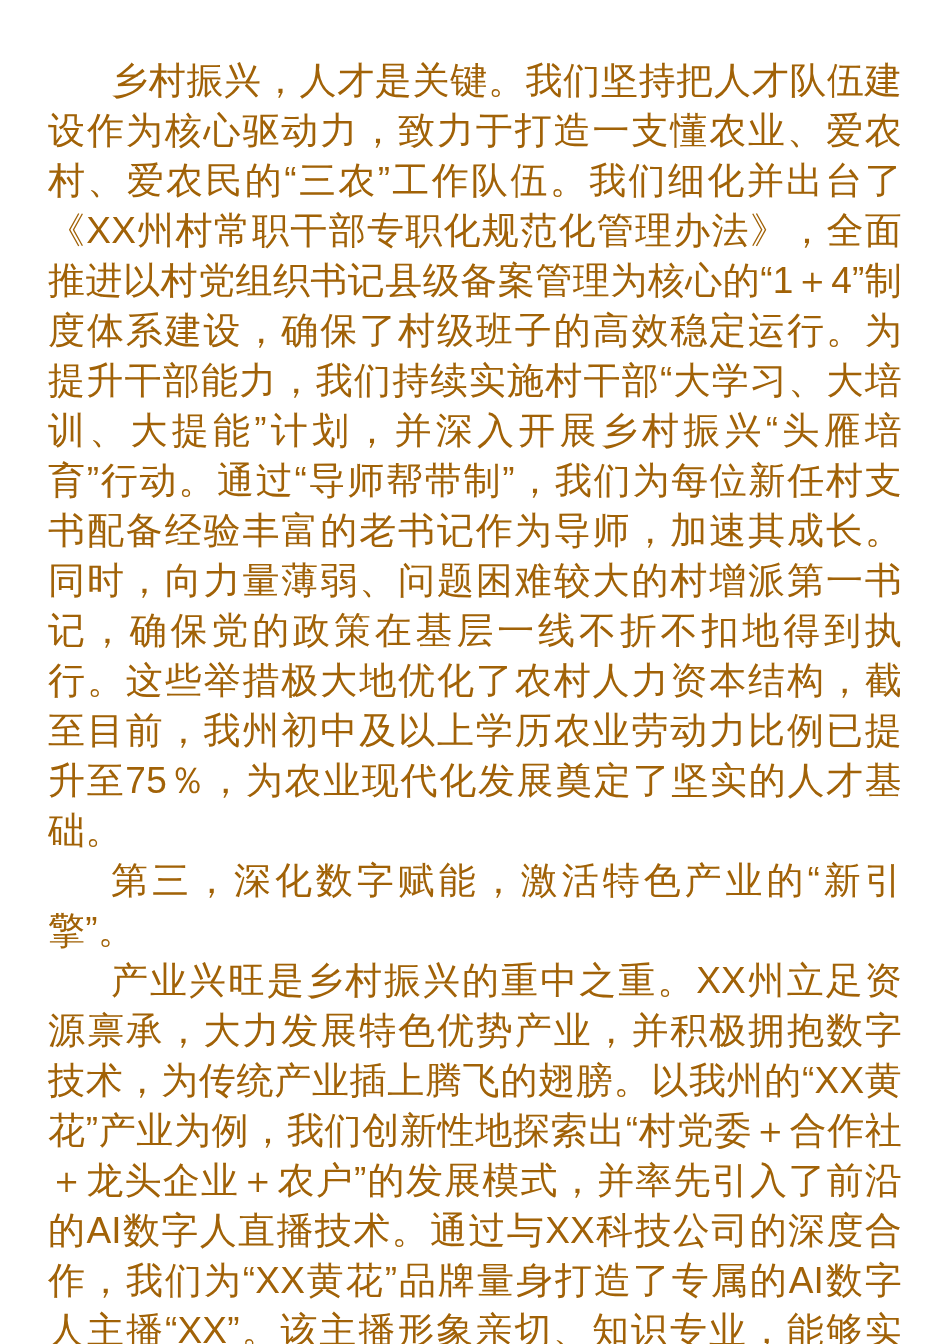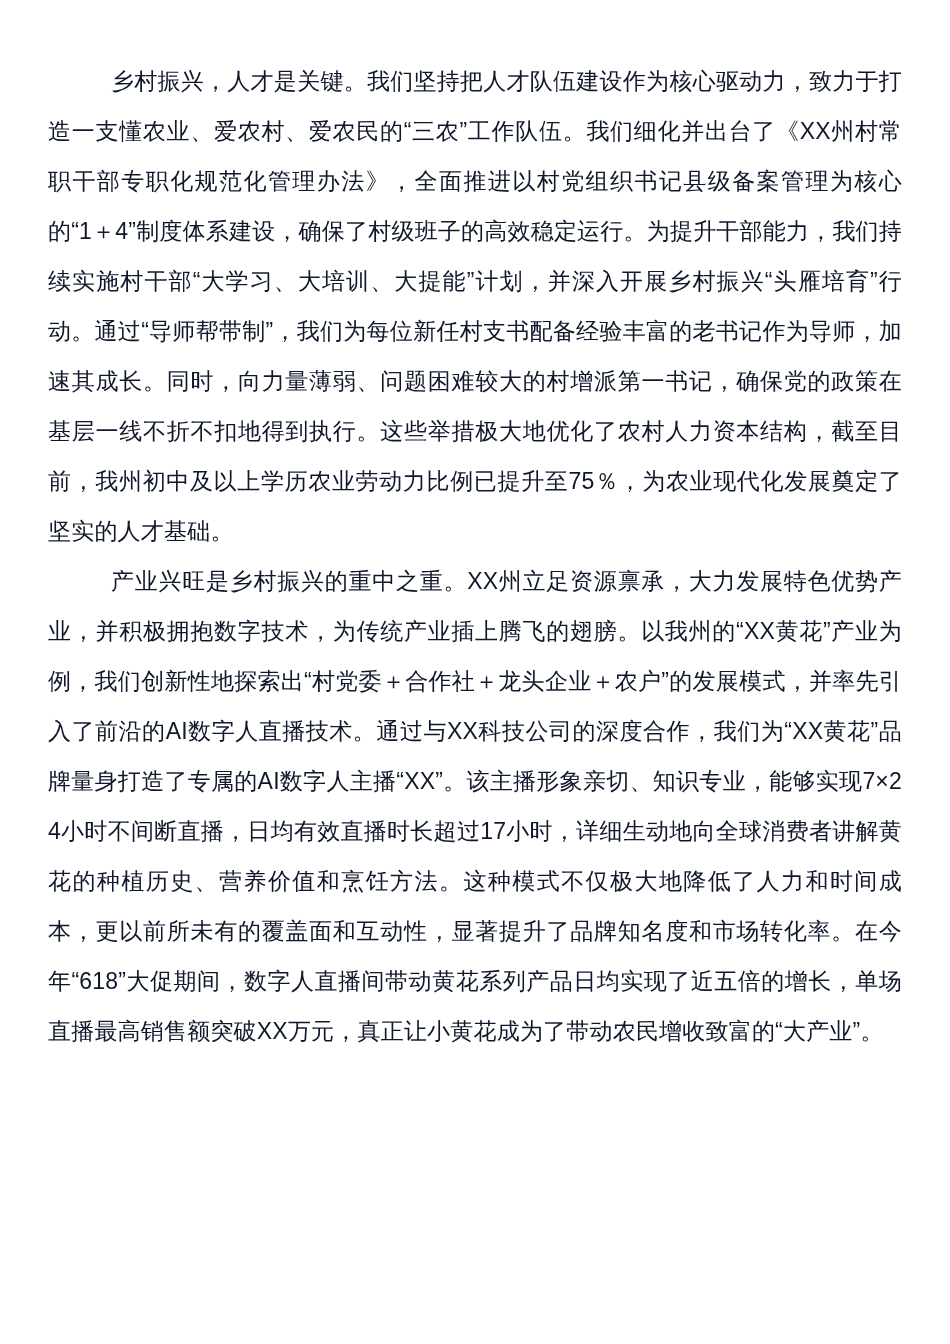--- a/index.html
+++ b/index.html
@@ -20,36 +20,37 @@
     overflow: hidden;
   }
   .doc-body {
     position: absolute;
     left: 48px;
     top: 56px;
     width: 854px;
   }
   .para {
     margin: 0;
-    font-size: 23px;
+    font-size: 37px;
     line-height: 50px;
     text-align: justify;
     text-justify: inter-character;
     text-indent: 63px;
     letter-spacing: 0.2px;
     word-break: break-all;
-    color: #0f172a;
+    color: #a16207;
     font-weight: 400;
     -webkit-font-smoothing: none;
   }
   .para + .para {
     margin-top: 0;
   }
 </style>
 </head>
 <body>
 
 <div class="page">
   <div class="doc-body">
     <p class="para">乡村振兴，人才是关键。我们坚持把人才队伍建设作为核心驱动力，致力于打造一支懂农业、爱农村、爱农民的“三农”工作队伍。我们细化并出台了《XX州村常职干部专职化规范化管理办法》，全面推进以村党组织书记县级备案管理为核心的“1＋4”制度体系建设，确保了村级班子的高效稳定运行。为提升干部能力，我们持续实施村干部“大学习、大培训、大提能”计划，并深入开展乡村振兴“头雁培育”行动。通过“导师帮带制”，我们为每位新任村支书配备经验丰富的老书记作为导师，加速其成长。同时，向力量薄弱、问题困难较大的村增派第一书记，确保党的政策在基层一线不折不扣地得到执行。这些举措极大地优化了农村人力资本结构，截至目前，我州初中及以上学历农业劳动力比例已提升至75％，为农业现代化发展奠定了坚实的人才基础。</p>
+    <p class="para">第三，深化数字赋能，激活特色产业的“新引擎”。</p>
     <p class="para">产业兴旺是乡村振兴的重中之重。XX州立足资源禀承，大力发展特色优势产业，并积极拥抱数字技术，为传统产业插上腾飞的翅膀。以我州的“XX黄花”产业为例，我们创新性地探索出“村党委＋合作社＋龙头企业＋农户”的发展模式，并率先引入了前沿的AI数字人直播技术。通过与XX科技公司的深度合作，我们为“XX黄花”品牌量身打造了专属的AI数字人主播“XX”。该主播形象亲切、知识专业，能够实现7×24小时不间断直播，日均有效直播时长超过17小时，详细生动地向全球消费者讲解黄花的种植历史、营养价值和烹饪方法。这种模式不仅极大地降低了人力和时间成本，更以前所未有的覆盖面和互动性，显著提升了品牌知名度和市场转化率。在今年“618”大促期间，数字人直播间带动黄花系列产品日均实现了近五倍的增长，单场直播最高销售额突破XX万元，真正让小黄花成为了带动农民增收致富的“大产业”。</p>
   </div>
 </div>
 
 </body></html>

